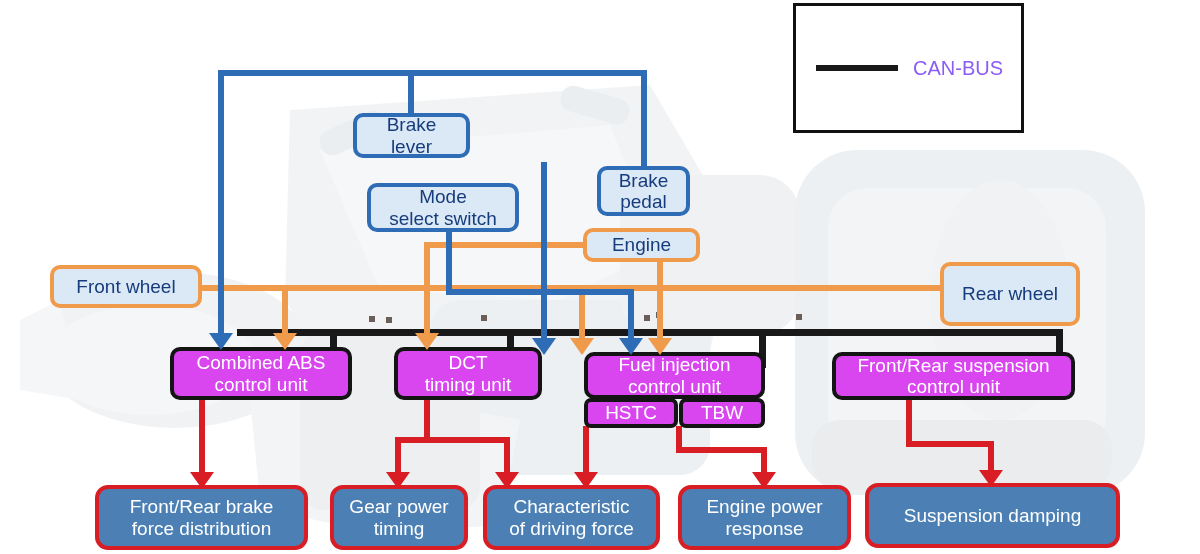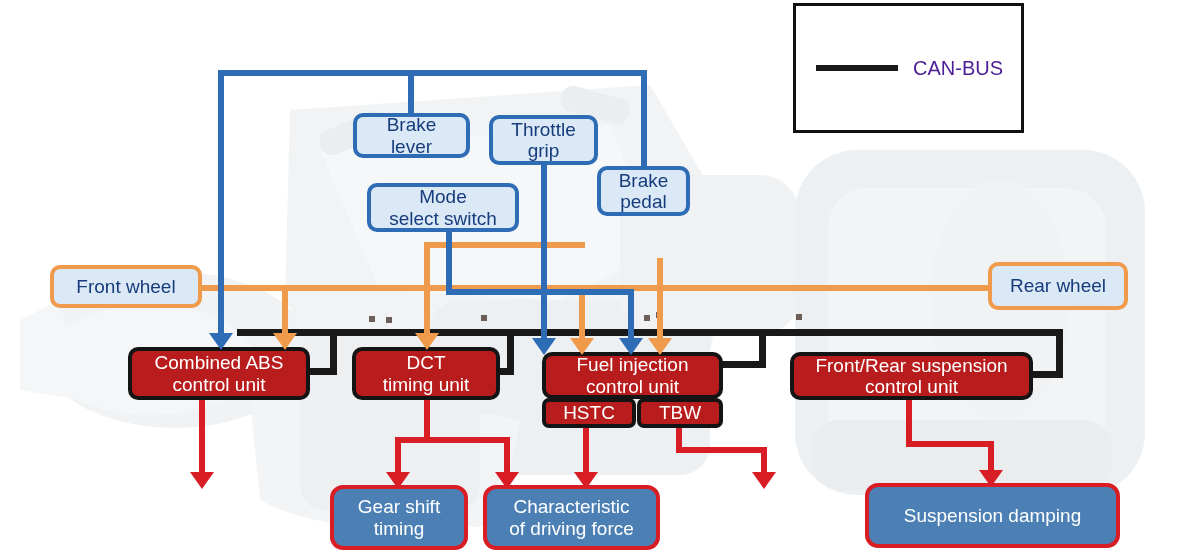--- a/index.html
+++ b/index.html
@@ -15,29 +15,29 @@
   .arrow{position:absolute;width:0;height:0;border-left:12px solid transparent;
          border-right:12px solid transparent;border-top:17px solid #000;z-index:6;}
   .arrow.a-blue{border-top-color:#2e6cb5;}
   .arrow.a-orange{border-top-color:#f09a4b;}
   .arrow.a-red{border-top-color:#d91d24;}
   
   .box{position:absolute;box-sizing:border-box;display:flex;align-items:center;justify-content:center;
        text-align:center;border-radius:10px;line-height:1.12;font-size:19px;white-space:pre-line;z-index:5;}
   .inputbox{background:#dbe9f7;border:4px solid #2e6cb5;color:#173c7c;}
   .sensebox{background:#dbe9f7;border:4px solid #f09a4b;color:#173c7c;}
-  .ctrlbox{background:#b91c1c;border:4px solid #141414;color:#ffffff;}
+  .ctrlbox{background:#d946ef;border:4px solid #141414;color:#ffffff;margin-left:42px;}
   .outbox{background:#4c80b5;border:4px solid #d91d24;color:#ffffff;border-radius:13px;}
   
   #legend{position:absolute;left:793px;top:3px;width:231px;height:130px;background:#fff;
           border:3px solid #111;box-sizing:border-box;display:flex;flex-direction:column;
           justify-content:center;padding-left:20px;z-index:7;}
   .legend-row{display:flex;align-items:center;height:29px;}
   .legend-swatch{width:82px;height:6px;margin-right:15px;flex:0 0 auto;}
-  .legend-label{font-size:20px;color:#4c1d95;}
+  .legend-label{font-size:20px;color:#8b5cf6;}
   
   #bike{position:absolute;left:0;top:0;z-index:1;}
   .dot{position:absolute;width:6px;height:6px;background:#55433c;opacity:.85;z-index:2;}
 </style>
 </head>
 <body>
 
 <div id="stage">
 
   <svg id="bike" width="1200" height="554" viewBox="0 0 1200 554">
@@ -113,44 +113,47 @@
   <div class="seg red z-red" style="left:676px;top:447px;width:91px;height:6px;"></div>
   <div class="seg red z-red" style="left:761px;top:447px;width:6px;height:26px;"></div>
   <div class="arrow a-red" style="left:752px;top:472px;"></div>
   <div class="seg red z-red" style="left:906px;top:398px;width:6px;height:49px;"></div>
   <div class="seg red z-red" style="left:906px;top:441px;width:88px;height:6px;"></div>
   <div class="seg red z-red" style="left:988px;top:441px;width:6px;height:30px;"></div>
   <div class="arrow a-red" style="left:979px;top:470px;"></div>
 
   <div class="box inputbox" style="left:353px;top:113px;width:117px;height:45px;">Brake
 lever</div>
-  <div class="box inputbox" style="left:489px;top:115px;width:109px;height:50px;">Throttle
-grip</div>
   <div class="box inputbox" style="left:597px;top:166px;width:93px;height:50px;">Brake
 pedal</div>
   <div class="box inputbox" style="left:367px;top:183px;width:152px;height:49px;">Mode
 select switch</div>
+  <div class="box sensebox" style="left:583px;top:228px;width:117px;height:34px;">Engine</div>
   <div class="box sensebox" style="left:50px;top:265px;width:152px;height:43px;">Front wheel</div>
-  <div class="box sensebox" style="left:988px;top:262px;width:140px;height:48px;">Rear wheel</div>
+  <div class="box sensebox" style="left:940px;top:262px;width:140px;height:64px;">Rear wheel</div>
 
   <div class="box ctrlbox" style="left:128px;top:347px;width:182px;height:53px;">Combined ABS
 control unit</div>
   <div class="box ctrlbox" style="left:352px;top:347px;width:148px;height:53px;">DCT
 timing unit</div>
   <div class="box ctrlbox" style="left:542px;top:352px;width:181px;height:47px;">Fuel injection
 control unit</div>
   <div class="box ctrlbox" style="left:542px;top:398px;width:94px;height:30px;border-radius:7px;">HSTC</div>
   <div class="box ctrlbox" style="left:637px;top:398px;width:86px;height:30px;border-radius:7px;">TBW</div>
   <div class="box ctrlbox" style="left:790px;top:352px;width:243px;height:48px;">Front/Rear suspension
 control unit</div>
 
-  <div class="box outbox" style="left:330px;top:485px;width:138px;height:65px;">Gear shift
+  <div class="box outbox" style="left:95px;top:485px;width:213px;height:65px;">Front/Rear brake
+force distribution</div>
+  <div class="box outbox" style="left:330px;top:485px;width:138px;height:65px;">Gear power
 timing</div>
   <div class="box outbox" style="left:483px;top:485px;width:177px;height:65px;">Characteristic
 of driving force</div>
+  <div class="box outbox" style="left:678px;top:485px;width:173px;height:65px;">Engine power
+response</div>
   <div class="box outbox" style="left:865px;top:483px;width:255px;height:65px;">Suspension damping</div>
 
   <div id="legend">
     <div class="legend-row">
       <span class="legend-swatch" style="background:#191919;"></span>
       <span class="legend-label">CAN-BUS</span>
     </div>
   </div>
 
 </div>

